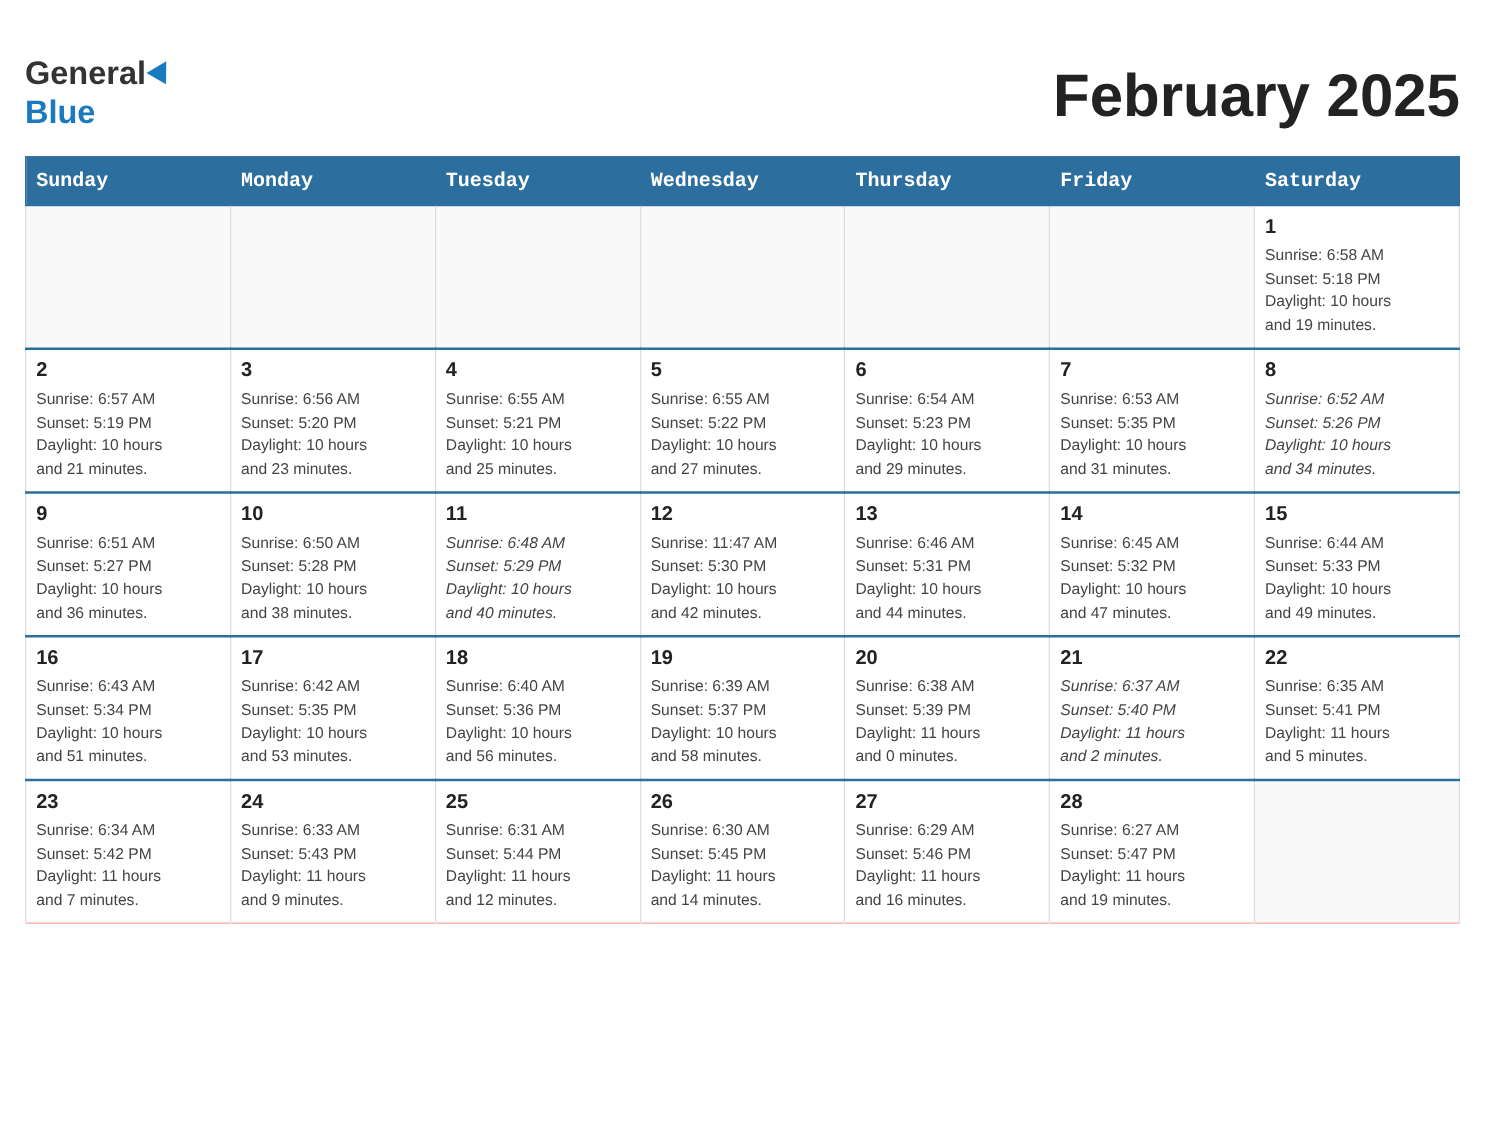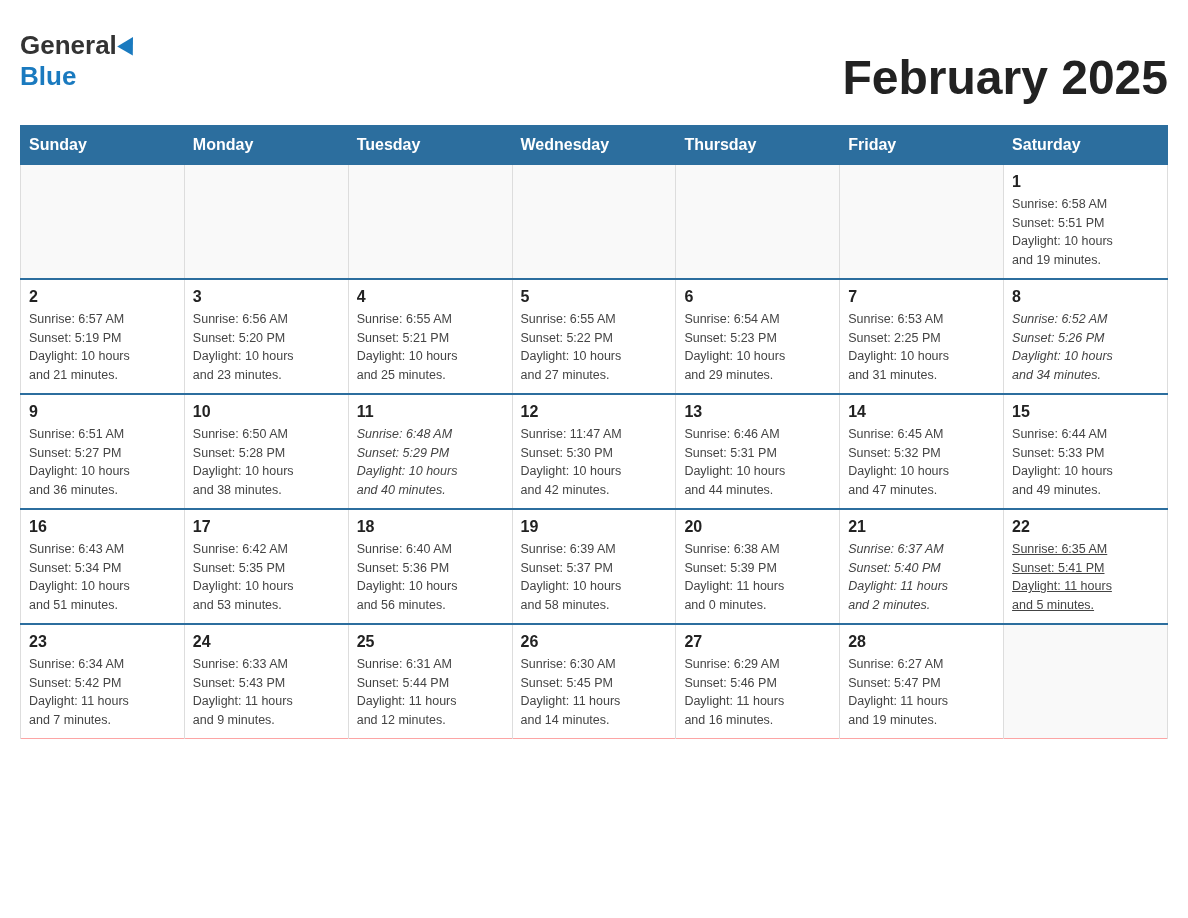--- a/index.html
+++ b/index.html
@@ -6,21 +6,21 @@
     body {
       font-family: Arial, sans-serif;
       background: #fff;
       padding: 20px;
       width: 1188px;
       min-height: 918px;
     }
     .header {
       display: flex;
       justify-content: space-between;
-      align-items: flex-start;
+      align-items: flex-end;
       margin-bottom: 10px;
       padding: 10px 0;
     }
     .logo {
       display: flex;
       flex-direction: column;
       align-items: flex-start;
     }
     .title-section {
       text-align: right;
@@ -42,20 +42,21 @@
       table-layout: fixed;
     }
     thead tr th {
       background-color: #2c6e9e;
       color: #fff;
       font-size: 16px;
       font-weight: bold;
       padding: 10px 8px;
       text-align: left;
       border: 1px solid #2c6e9e;
+      font-family: Liberation Mono, monospace;
     }
     tbody tr {
       border-bottom: 2px solid #2c6e9e;
     }
     tbody tr:last-child {
       border-bottom: 1px solid #fca5a5;
     }
     tbody td {
       vertical-align: top;
       padding: 8px;
@@ -144,21 +145,21 @@
   <tr>
         <td class="empty-cell"></td>
         <td class="empty-cell"></td>
         <td class="empty-cell"></td>
         <td class="empty-cell"></td>
         <td class="empty-cell"></td>
         <td class="empty-cell"></td>
         <td>
           <div class="day-number">1</div>
           <div class="day-info" style="white-space: pre-line;">Sunrise: 6:58 AM
-Sunset: 5:51 PM
+Sunset: 5:18 PM
 Daylight: 10 hours
 and 19 minutes.</div>
         </td>
       </tr>
       <tr>
         <td>
           <div class="day-number">2</div>
           <div class="day-info" style="white-space: pre-line;">Sunrise: 6:57 AM
 Sunset: 5:19 PM
 Daylight: 10 hours
@@ -188,21 +189,21 @@
         <td>
           <div class="day-number">6</div>
           <div class="day-info" style="white-space: pre-line;">Sunrise: 6:54 AM
 Sunset: 5:23 PM
 Daylight: 10 hours
 and 29 minutes.</div>
         </td>
         <td>
           <div class="day-number">7</div>
           <div class="day-info" style="white-space: pre-line;">Sunrise: 6:53 AM
-Sunset: 2:25 PM
+Sunset: 5:35 PM
 Daylight: 10 hours
 and 31 minutes.</div>
         </td>
         <td>
           <div class="day-number">8</div>
           <div class="day-info" style="white-space: pre-line; font-style: italic;">Sunrise: 6:52 AM
 Sunset: 5:26 PM
 Daylight: 10 hours
 and 34 minutes.</div>
         </td>
@@ -296,21 +297,21 @@
         </td>
         <td>
           <div class="day-number">21</div>
           <div class="day-info" style="white-space: pre-line; font-style: italic;">Sunrise: 6:37 AM
 Sunset: 5:40 PM
 Daylight: 11 hours
 and 2 minutes.</div>
         </td>
         <td>
           <div class="day-number">22</div>
-          <div class="day-info" style="white-space: pre-line; text-decoration: underline;">Sunrise: 6:35 AM
+          <div class="day-info" style="white-space: pre-line;">Sunrise: 6:35 AM
 Sunset: 5:41 PM
 Daylight: 11 hours
 and 5 minutes.</div>
         </td>
       </tr>
       <tr>
         <td>
           <div class="day-number">23</div>
           <div class="day-info" style="white-space: pre-line;">Sunrise: 6:34 AM
 Sunset: 5:42 PM

